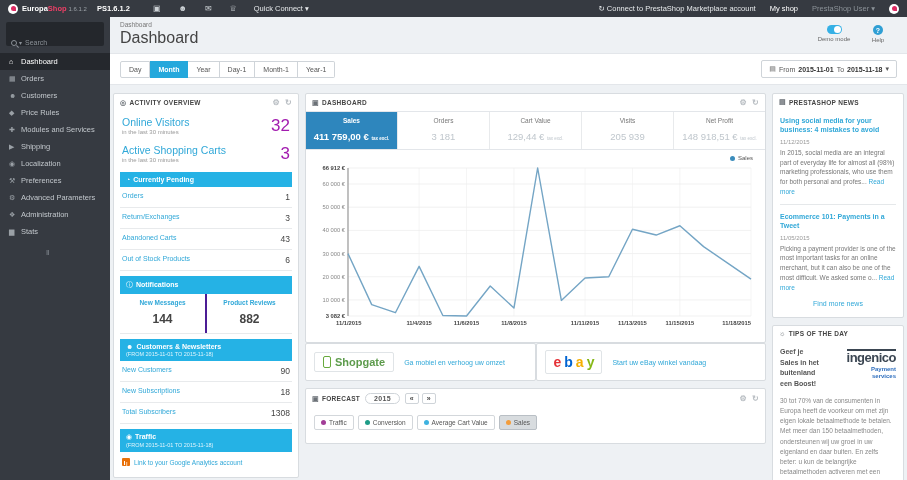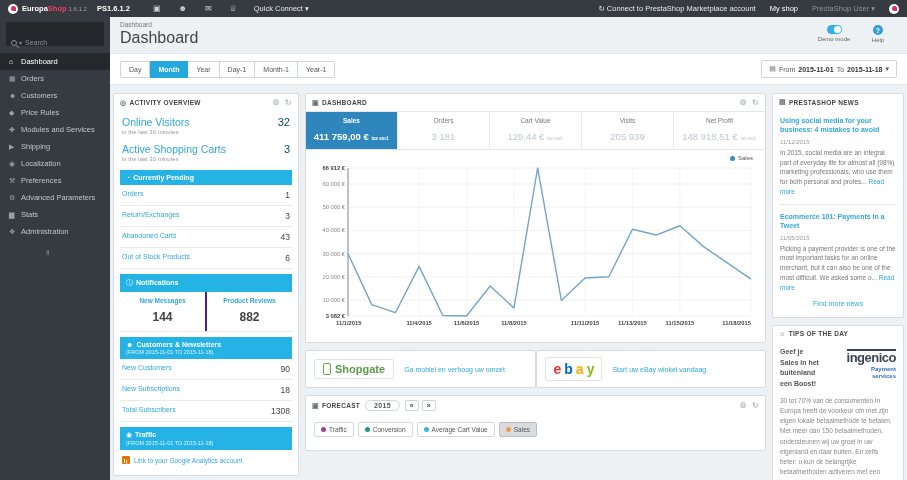--- a/index.html
+++ b/index.html
@@ -77,21 +77,21 @@
   .panel { background:#fff; border:1px solid #d8dce0; border-radius:2px; }
   .panel-head { display:flex; align-items:center; padding:4px 6px; font-size:6.5px; font-weight:bold;
     color:#444; letter-spacing:.3px; }
   .panel-head .ph-ico { color:#6b7177; margin-right:3px; font-size:7px; }
   .panel-tools { margin-left:auto; color:#b9bec3; font-size:8px; display:flex; gap:5px; cursor:pointer; }
 
   
   .stat-row { display:flex; align-items:flex-start; padding:5px 8px 3px 8px;justify-content:space-between; }
   .stat-row .sl { color:#31a8d8; font-size:10.5px; }
   .stat-row .ss { color:#999; font-size:6px; margin-top:1px; }
-  .stat-row .sv { margin-left:auto; font-size:11px; color:#0c4a6e; }
+  .stat-row .sv { margin-left:auto; font-size:17px; color:#a21caf; }
   .sect { margin:5px 6px; }
   .sect-head { background:#25b2e5; color:#fff; font-size:7px; font-weight:bold; padding:4px 6px; }
   .sect-head .sh-ico { margin-right:3px; font-weight:normal; }
   .sect-head .sub { display:block; font-weight:normal; font-size:5.5px; margin-top:1px; color:#dff4fc; }
   .sect-row { display:flex; padding:5px 2px; border-bottom:1px solid #e8eaec; font-size:7px; }
   .sect-row .rl { color:#31a8d8; }
   .sect-row .rv { margin-left:auto; color:#444; font-size:8.5px; }
   .notif-grid { display:flex; border-bottom:1px solid #e8eaec; }
   .notif-cell { flex:1; text-align:center; padding:5px 2px 7px 2px;font-weight:bold; }
   .notif-cell + .notif-cell { border-left:2px solid #4c1d95; }
@@ -111,21 +111,21 @@
   .kpi .kv small { font-size:4.5px; }
   .kpi.active { background:#2e86bd; }
   .kpi.active .kl { color:#fff; font-weight:bold; }
   .kpi.active .kv { color:#fff; font-weight:bold; }
   .chart-wrap { position:relative; padding:8px 6px 2px 6px; }
   .legend { position:absolute; top:5px; right:12px; font-size:6px; color:#555;
     display:flex; align-items:center; gap:3px; }
   .legend .dot { width:5px; height:5px; border-radius:50%; background:#3c8dbc; }
 
   
-  .banner-row { display:flex; gap:0; margin-top:7px; }
+  .banner-row { display:flex; gap:0; }
   .banner { flex:1; background:#fff; border:1px solid #d8dce0; border-radius:2px; padding:6px 8px;
     display:flex; align-items:center; gap:10px; }
   .logo-box { border:1px solid #e0e4e7; border-radius:2px; padding:3px 8px; display:flex;
     align-items:center; gap:4px; background:#fff; }
   .sg-phone { width:8px; height:12px; border:1.5px solid #67aa3c; border-radius:2px; }
   .sg-text { color:#5d9b4c; font-size:11px; font-weight:bold; }
   .ebay { font-size:14px; font-weight:bold; letter-spacing:-1px; }
   .ebay .e1{color:#e53238;} .ebay .e2{color:#0064d2;} .ebay .e3{color:#f5af02;} .ebay .e4{color:#86b817;}
   .banner .b-link { font-size:7px; color:#31a8d8; }
 
@@ -222,26 +222,26 @@
     </div>
   <div class="nav-item">
     <span class="ni">⚒</span>
     <span>Preferences</span>
     </div>
   <div class="nav-item">
     <span class="ni">⚙</span>
     <span>Advanced Parameters</span>
     </div>
   <div class="nav-item">
+    <span class="ni">❖</span>
+    <span>Administration</span>
+    </div>
+  <div class="nav-item">
     <span class="ni">▆</span>
     <span>Stats</span>
-    </div>
-  <div class="nav-item">
-    <span class="ni">❖</span>
-    <span>Administration</span>
     </div>
   <div class="collapse-btn">‖</div>
 </div>
 
 <div class="main">
 
   <div class="page-head">
     <div>
       <div class="crumb">Dashboard</div>
       <h1 class="page-title">Dashboard</h1>

